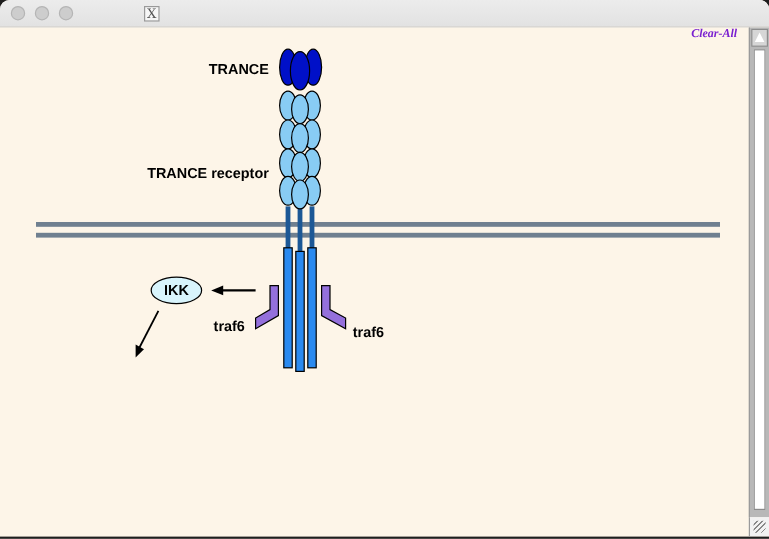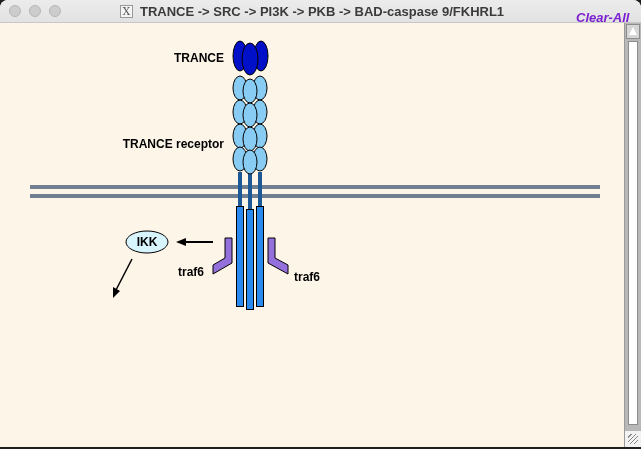--- a/index.html
+++ b/index.html
@@ -5,40 +5,39 @@
     html, body { margin: 0; padding: 0; }
     body { width: 641px; height: 449px; overflow: hidden; background: #1e1e1e; position: relative; font-family: "Liberation Sans", sans-serif; }
     .window { position: absolute; left: 0; top: 0; width: 641px; height: 447px; background: #fdf5e8; border-radius: 8px 8px 0 0; overflow: hidden; }
     .titlebar { position: absolute; left: 0; top: 0; width: 641px; height: 22px; background: linear-gradient(#ececec, #e2e2e2); border-bottom: 1px solid #c8c8c8; }
     .traffic { position: absolute; top: 5px; width: 12px; height: 12px; border-radius: 50%; background: #cdcdcd; border: 1px solid #b5b5b5; box-sizing: border-box; }
     .t1 { left: 9px; } .t2 { left: 29px; } .t3 { left: 49px; }
     .title-wrap { position: absolute; left: 120px; top: 3px; height: 16px; display: flex; align-items: center; }
     .x-icon { width: 13px; height: 13px; border: 1px solid #999; background: #f6f6f6; box-sizing: border-box; font-family: "DejaVu Serif", serif; font-size: 11px; line-height: 11px; text-align: center; color: #555; margin-right: 7px; }
     .title { font-size: 13px; font-weight: bold; color: #3b3b3b; white-space: nowrap; }
     .canvas { position: absolute; left: 0; top: 23px; width: 624px; height: 424px; background: #fdf5e8; }
-    .clear-all { position: absolute; left: 576px; top: 10px; font-family: Liberation Sans, sans-serif; font-style: italic; font-weight: bold; font-size: 13px; color: #7a1fd0; cursor: pointer; }
+    .clear-all { position: absolute; left: 576px; top: 23px; font-family: Liberation Serif, serif; font-style: italic; font-weight: bold; font-size: 10px; color: #7a1fd0; cursor: pointer; }
     .scrollbar { position: absolute; left: 624px; top: 23px; width: 17px; height: 408px; background: #b8b8b8; border-left: 1px solid #9a9a9a; box-sizing: border-box; }
     .scroll-up { position: absolute; left: 1px; top: 1px; width: 14px; height: 15px; background: #d6d6d6; border: 1px solid #8c8c8c; box-sizing: border-box; }
     .scroll-up::after { content: ""; position: absolute; left: 2px; top: 2px; border-left: 4px solid transparent; border-right: 4px solid transparent; border-bottom: 8px solid #fff; }
     .scroll-track { position: absolute; left: 3px; top: 18px; width: 10px; height: 384px; background: #fff; border: 1px solid #8c8c8c; box-sizing: border-box; }
     .resize { position: absolute; left: 624px; top: 431px; width: 17px; height: 16px; background: #f2f2f2; border-left: 1px solid #9a9a9a; box-sizing: border-box; }
     .resize::after { content: ""; position: absolute; left: 3px; top: 3px; width: 10px; height: 10px; background: repeating-linear-gradient(135deg, transparent 0 2px, #888 2px 3px); }
     svg text { font-family: "Liberation Sans", sans-serif; font-weight: bold; font-size: 12px; fill: #000; }
   </style>
 </head>
 <body>
 
 <div class="window">
   <div class="titlebar">
     <div class="traffic t1"></div>
     <div class="traffic t2"></div>
     <div class="traffic t3"></div>
     <div class="title-wrap">
       <div class="x-icon">X</div>
-      <div class="title">TRANCE -&gt; SRC -&gt; PI3K -&gt; PKB -&gt; BAD-caspase 9/FKHRL1</div>
     </div>
   </div>
 
   <div class="canvas">
     <svg width="624" height="424" viewBox="0 23 624 424">
 
       <rect x="30" y="185" width="570" height="4" fill="#708090"></rect>
       <rect x="30" y="194" width="570" height="4" fill="#708090"></rect>
 
       <g>

